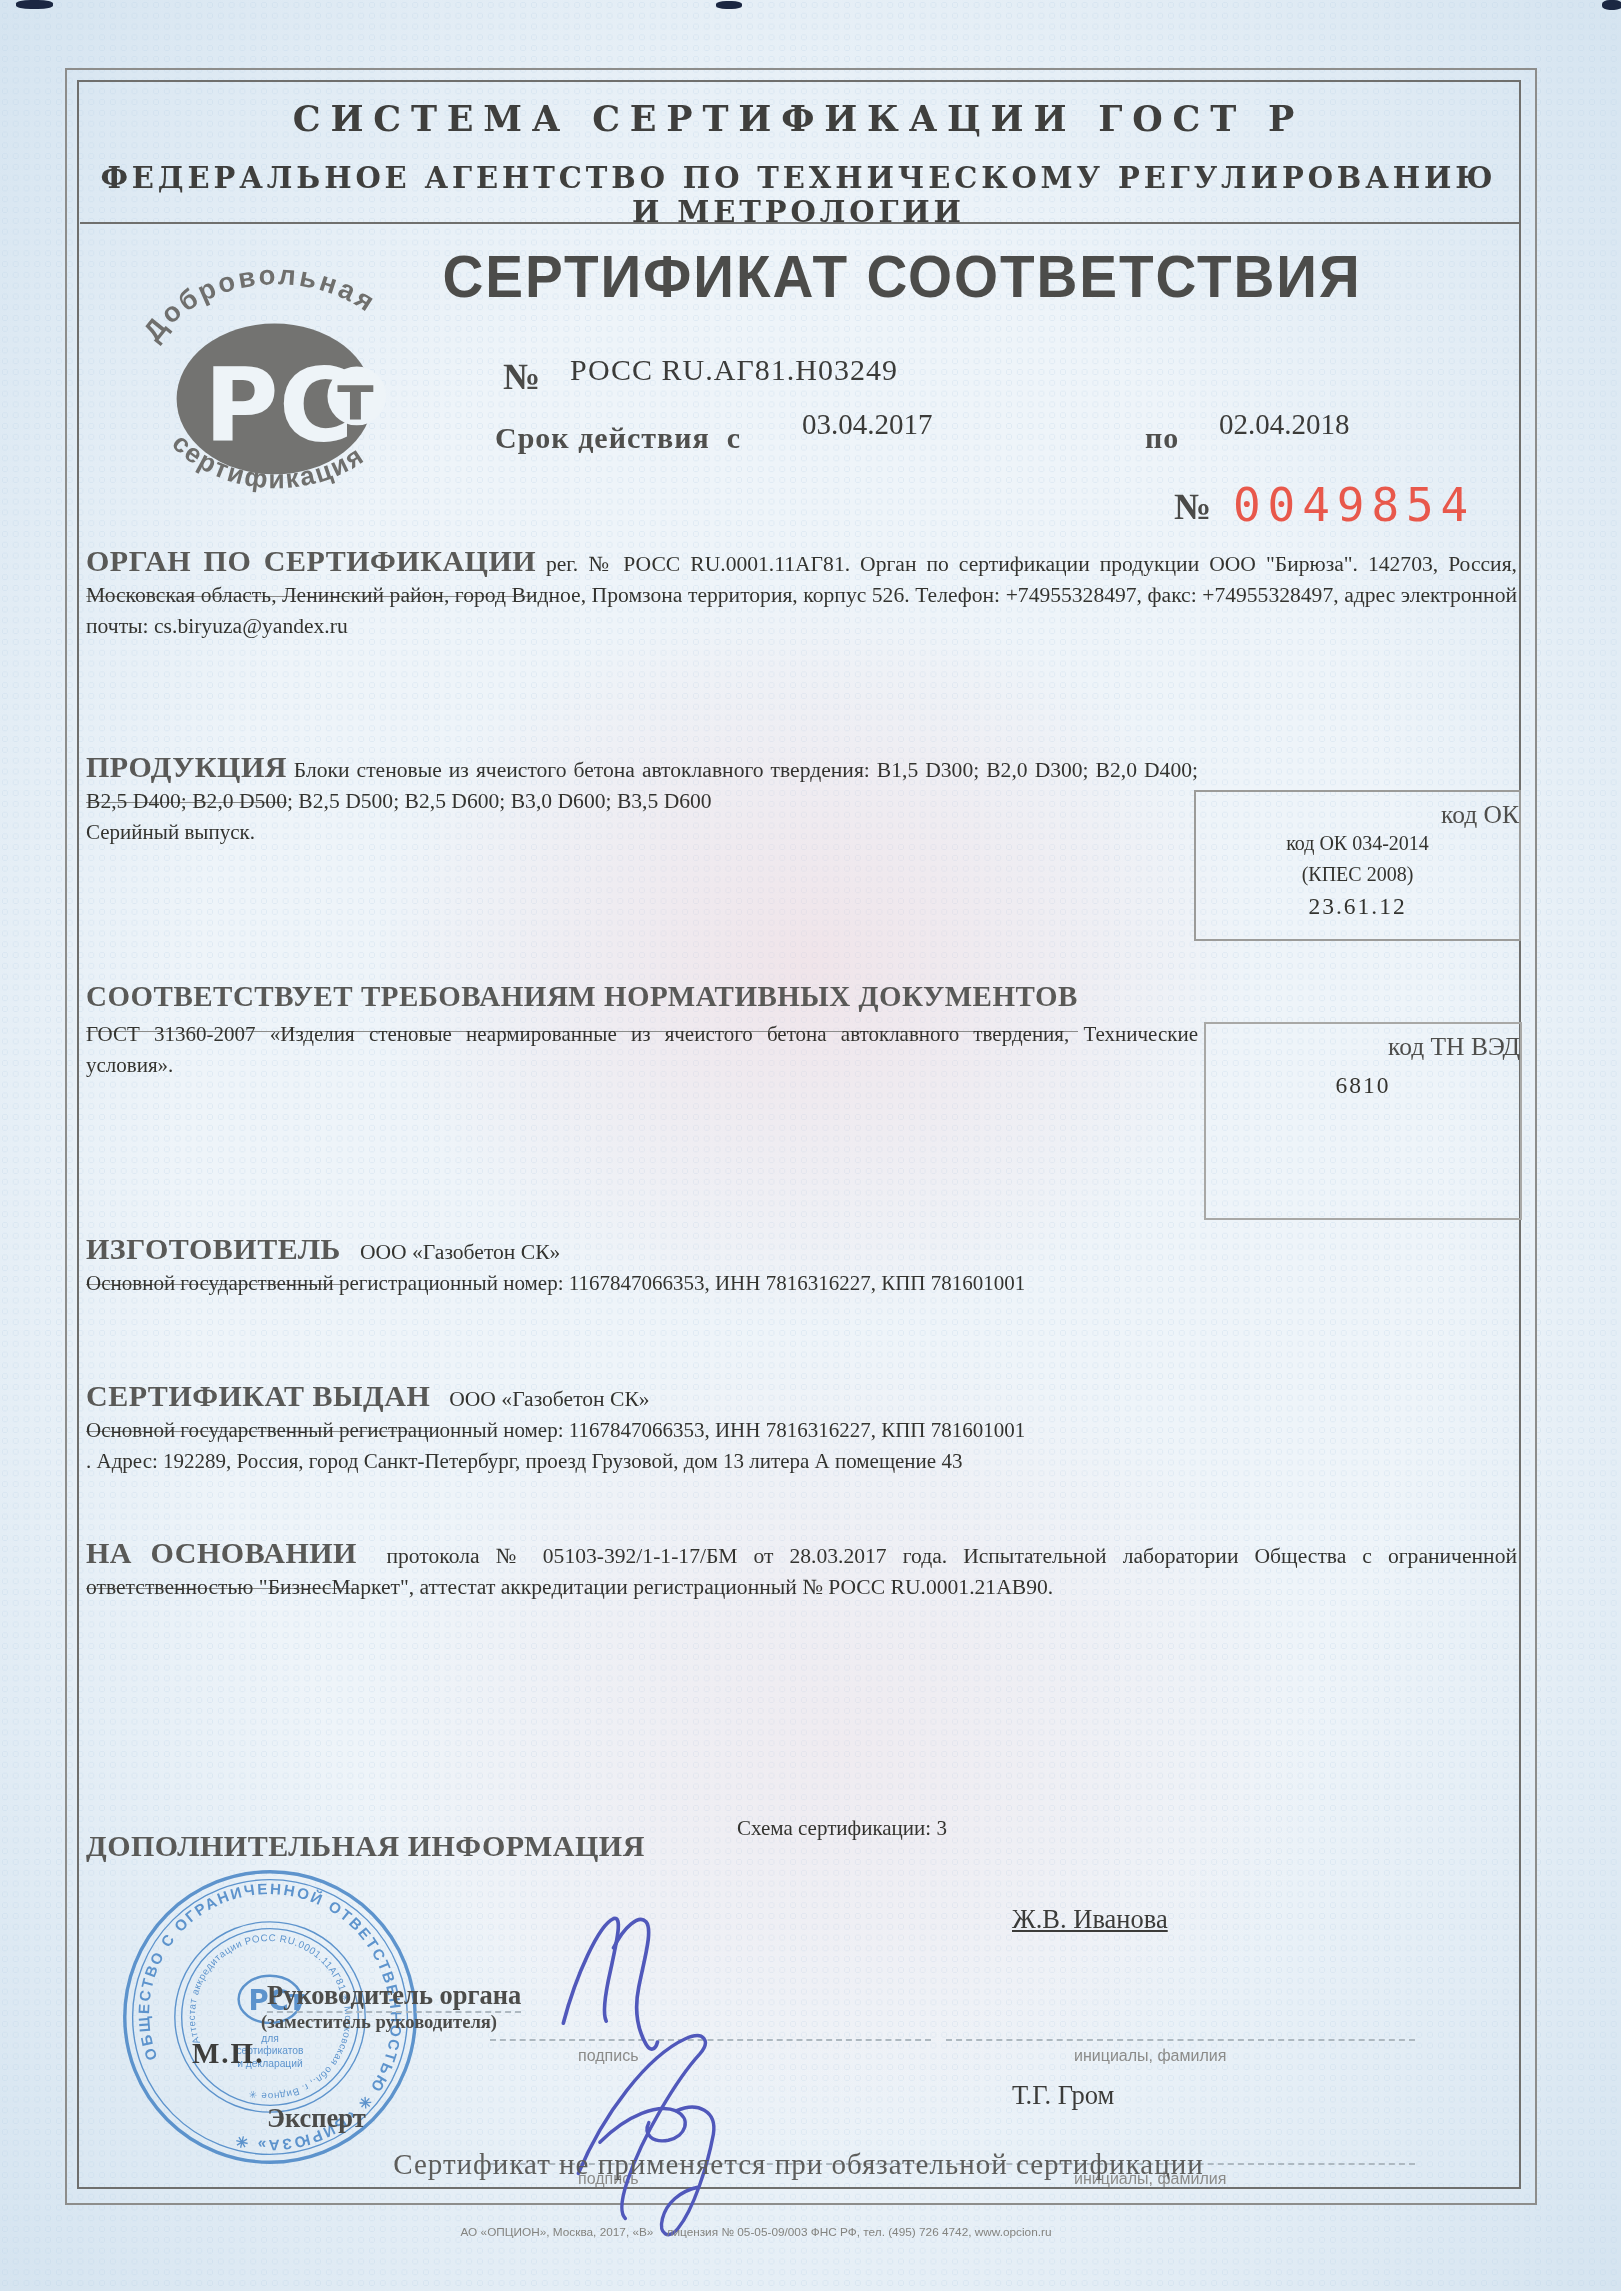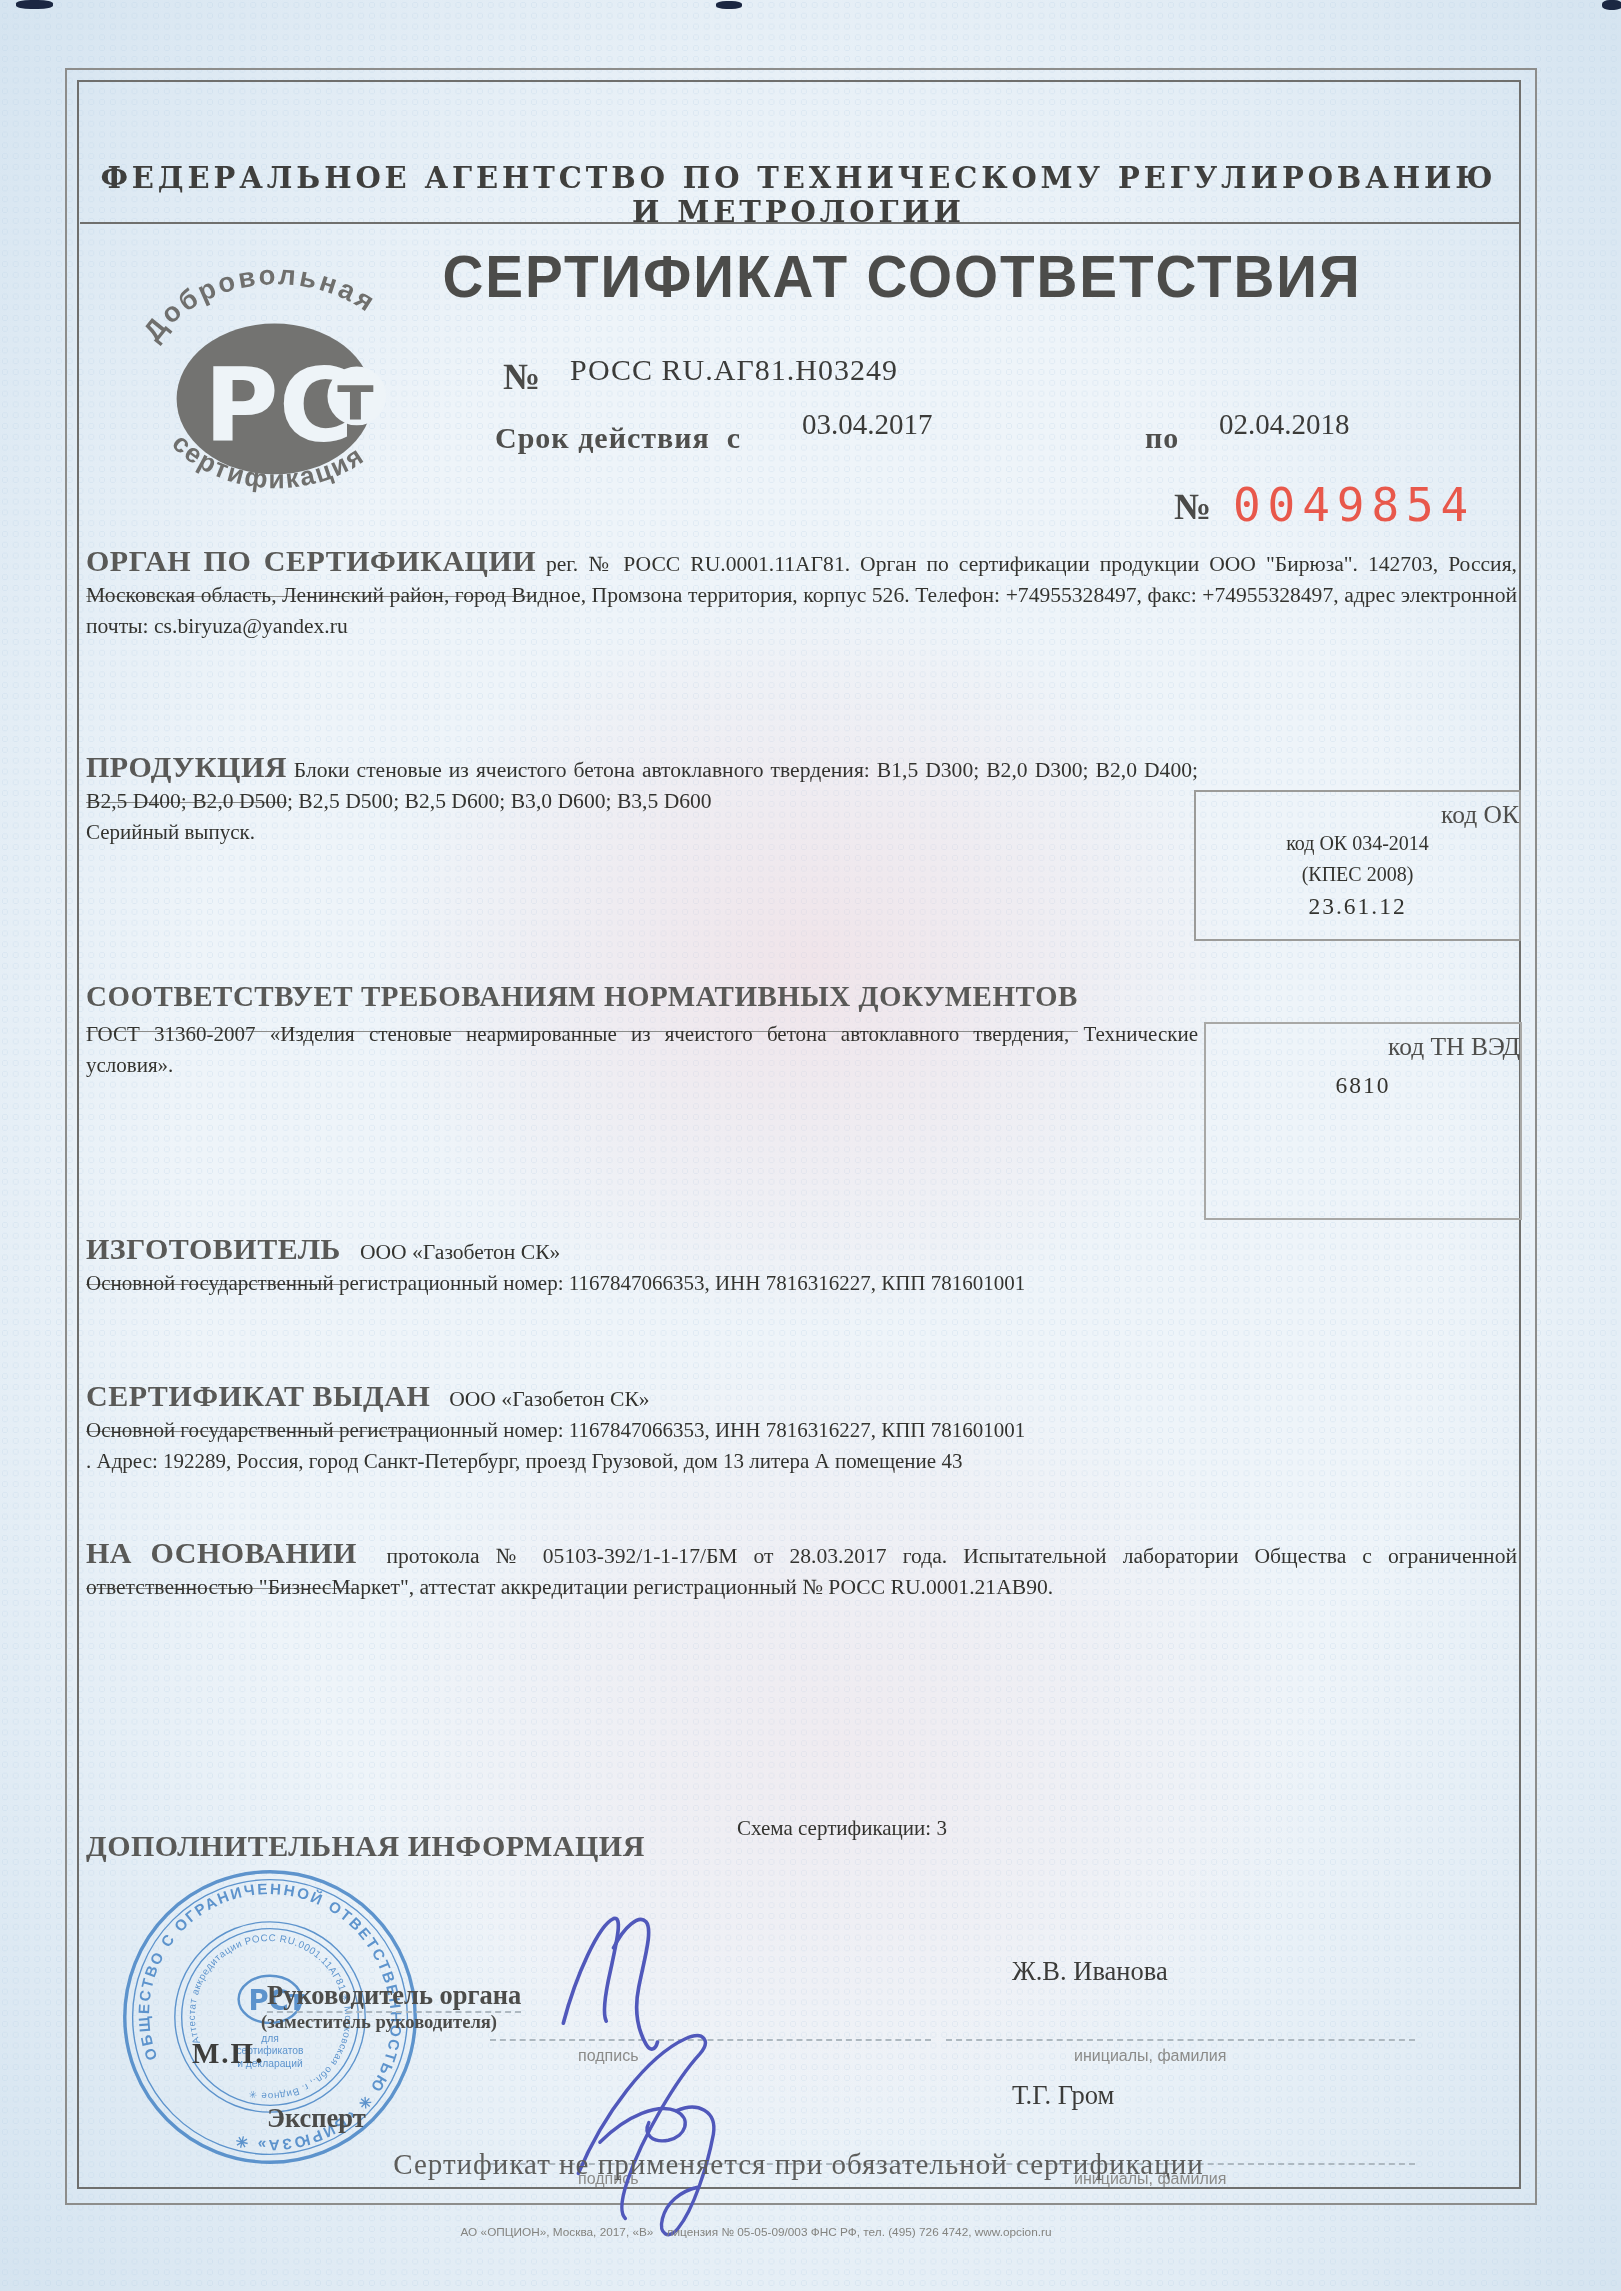--- a/index.html
+++ b/index.html
@@ -53,20 +53,21 @@
 
 <div class="page">
 
   <div class="abs speck" style="left:15.7px;top:0;width:37px;height:8.8px;"></div>
   <div class="abs speck" style="left:716px;top:1px;width:25.5px;height:7.8px;"></div>
   <div class="abs speck" style="left:1602px;top:0;width:19.6px;height:9.8px;"></div>
 
   <div class="abs border-outer"></div>
   <div class="abs border-inner"></div>
 
+  <div class="abs hdr1">СИСТЕМА СЕРТИФИКАЦИИ ГОСТ Р</div>
   <div class="abs hdr2">ФЕДЕРАЛЬНОЕ АГЕНТСТВО ПО ТЕХНИЧЕСКОМУ РЕГУЛИРОВАНИЮ И МЕТРОЛОГИИ</div>
   <div class="abs hdr-divider"></div>
 
   <div class="abs" style="left:110px;top:239px;width:333px;height:265px;">
     <svg width="333" height="265" viewBox="0 0 340 270">
       <defs>
         <path id="arcTop" d="M 32,158 A 138,112 0 0 1 308,158"></path>
         <path id="arcBot" d="M 42,178 A 134,108 0 0 0 298,178"></path>
       </defs>
       <text font-family="Liberation Sans, sans-serif" font-size="28" font-weight="bold" fill="#6f6f6d" letter-spacing="3">
@@ -168,21 +169,21 @@
     </svg>
   </div>
 
   <span class="abs mp" style="left:192px;top:2037px;">М.П.</span>
 
   <span class="abs role" style="left:267px;top:1980px;border-bottom:2px dashed #adb8c0;">Руководитель органа</span>
   <span class="abs role-sub" style="left:261px;top:2011px;">(заместитель руководителя)</span>
   <div class="abs sig-line" style="left:490px;top:2019px;width:441px;height:19.6px;"></div>
   <span class="abs sig-caption" style="left:578px;top:2047px;">подпись</span>
   <div class="abs sig-line" style="left:946px;top:2019px;width:469px;height:19.6px;"></div>
-  <span class="abs sig-name" style="left:1012px;top:1956px;">Ж.В. Иванова</span>
+  <span class="abs sig-name" style="left:1012px;top:1904px;text-decoration:underline;">Ж.В. Иванова</span>
   <span class="abs sig-caption" style="left:1074px;top:2047px;">инициалы, фамилия</span>
   <div class="abs" style="left:534px;top:1906px;width:157px;height:157px;">
     <svg width="157" height="157" viewBox="0 0 130 150">
       <g fill="none" stroke="#5058bb" stroke-width="3.5" stroke-linecap="round">
         <path d="M 18,112 C 30,66 52,18 66,12 C 75,9 69,34 63,62 C 58,84 55,102 59,110"></path>
         <path d="M 66,40 C 76,20 90,8 97,15 C 104,23 95,52 90,78 C 86,98 88,116 97,132 C 101,139 106,138 108,130"></path>
       </g>
     </svg>
   </div>
 

